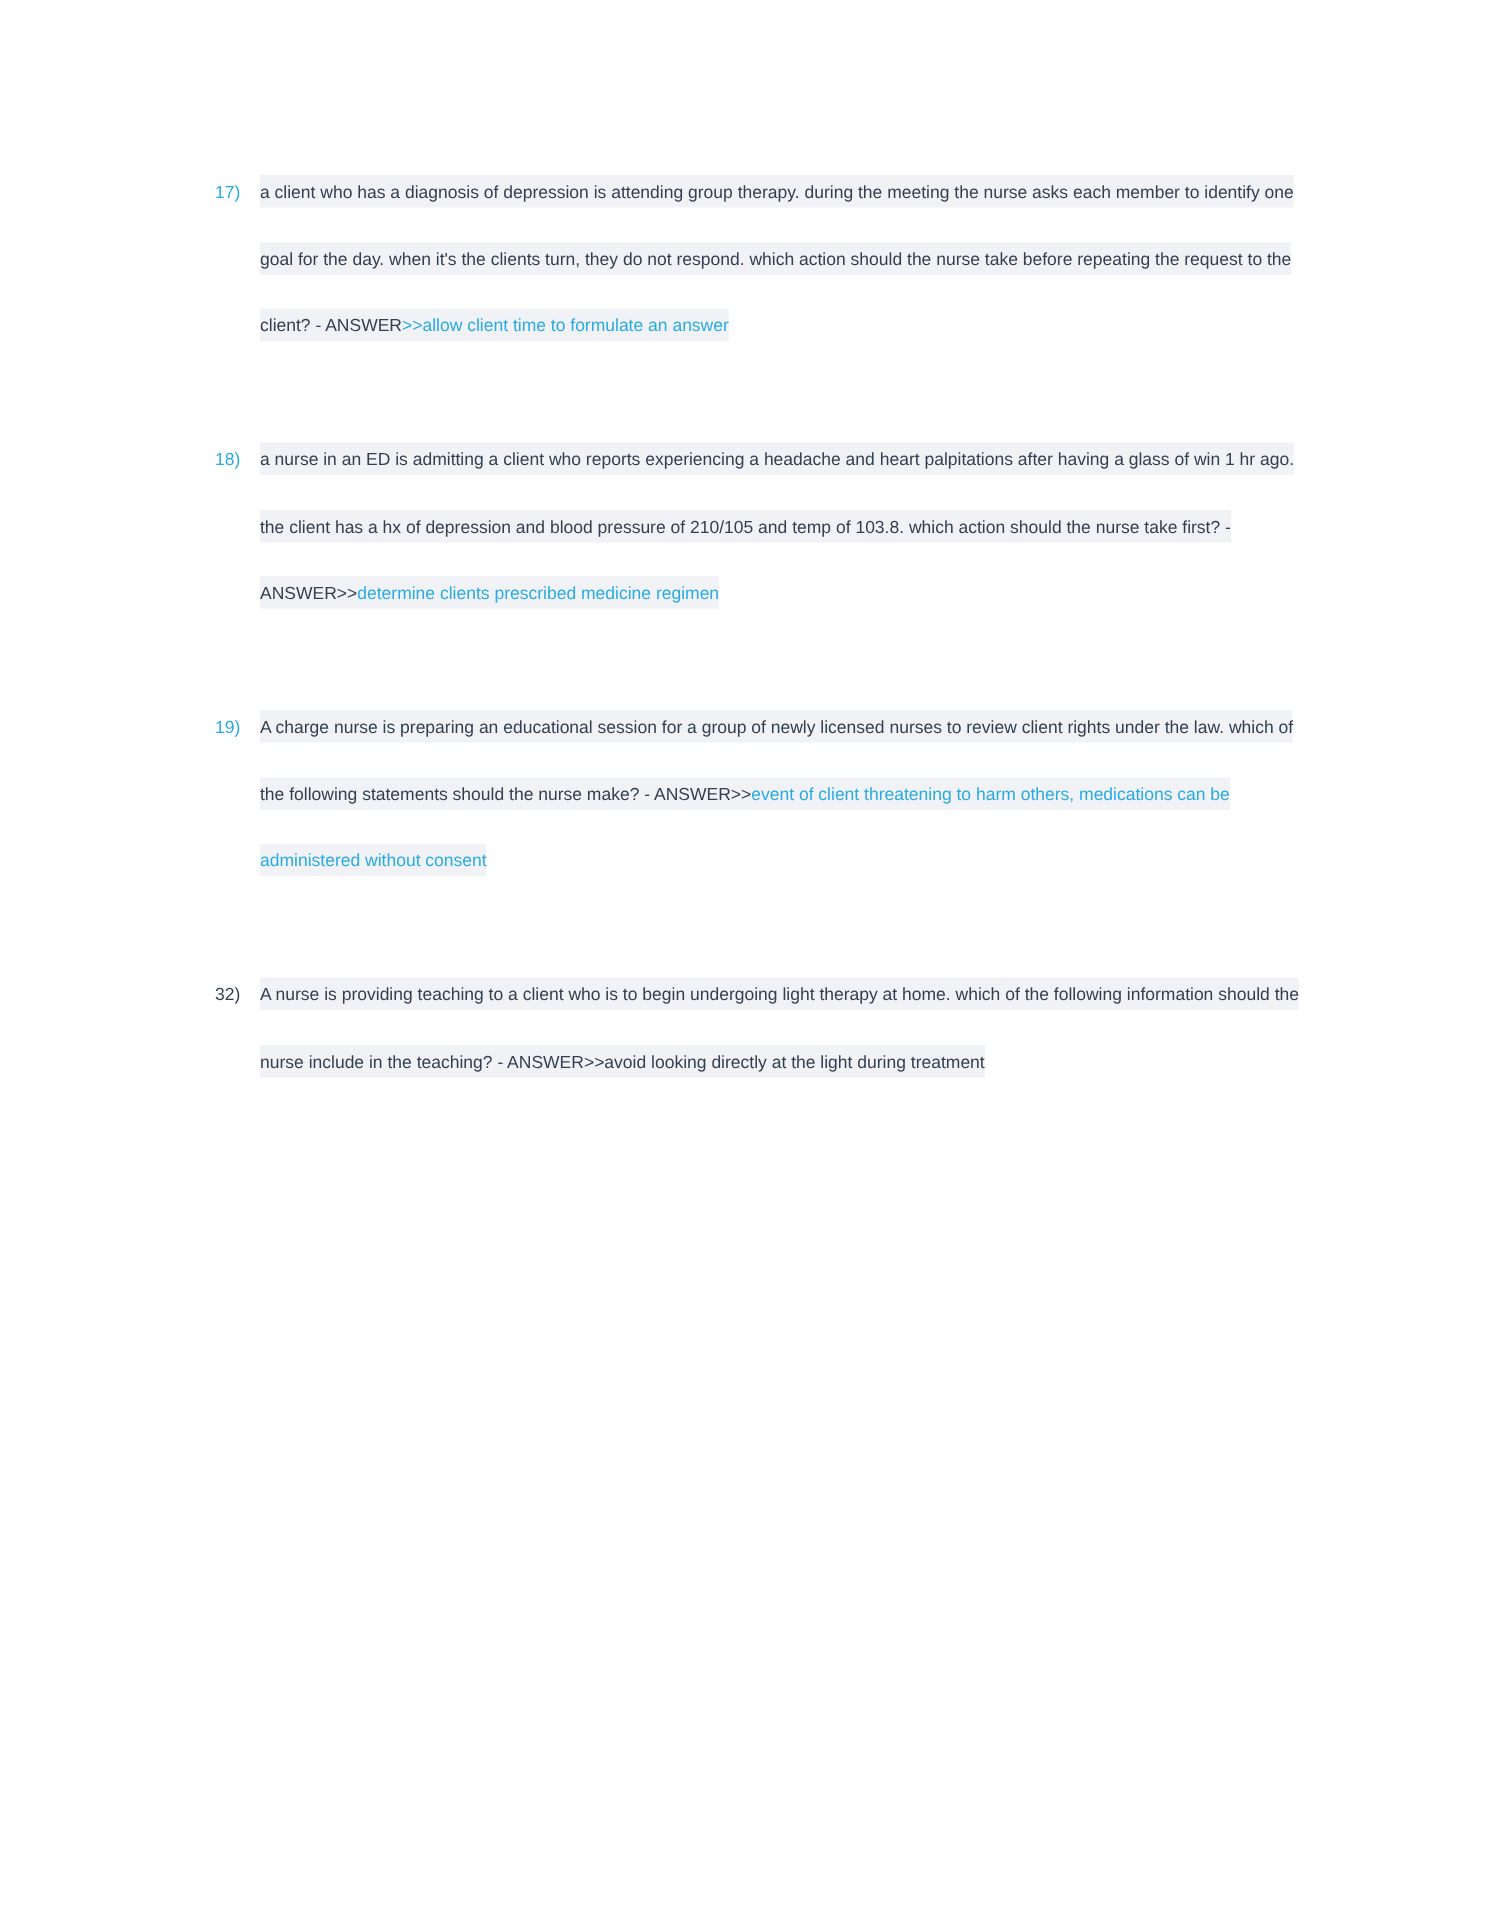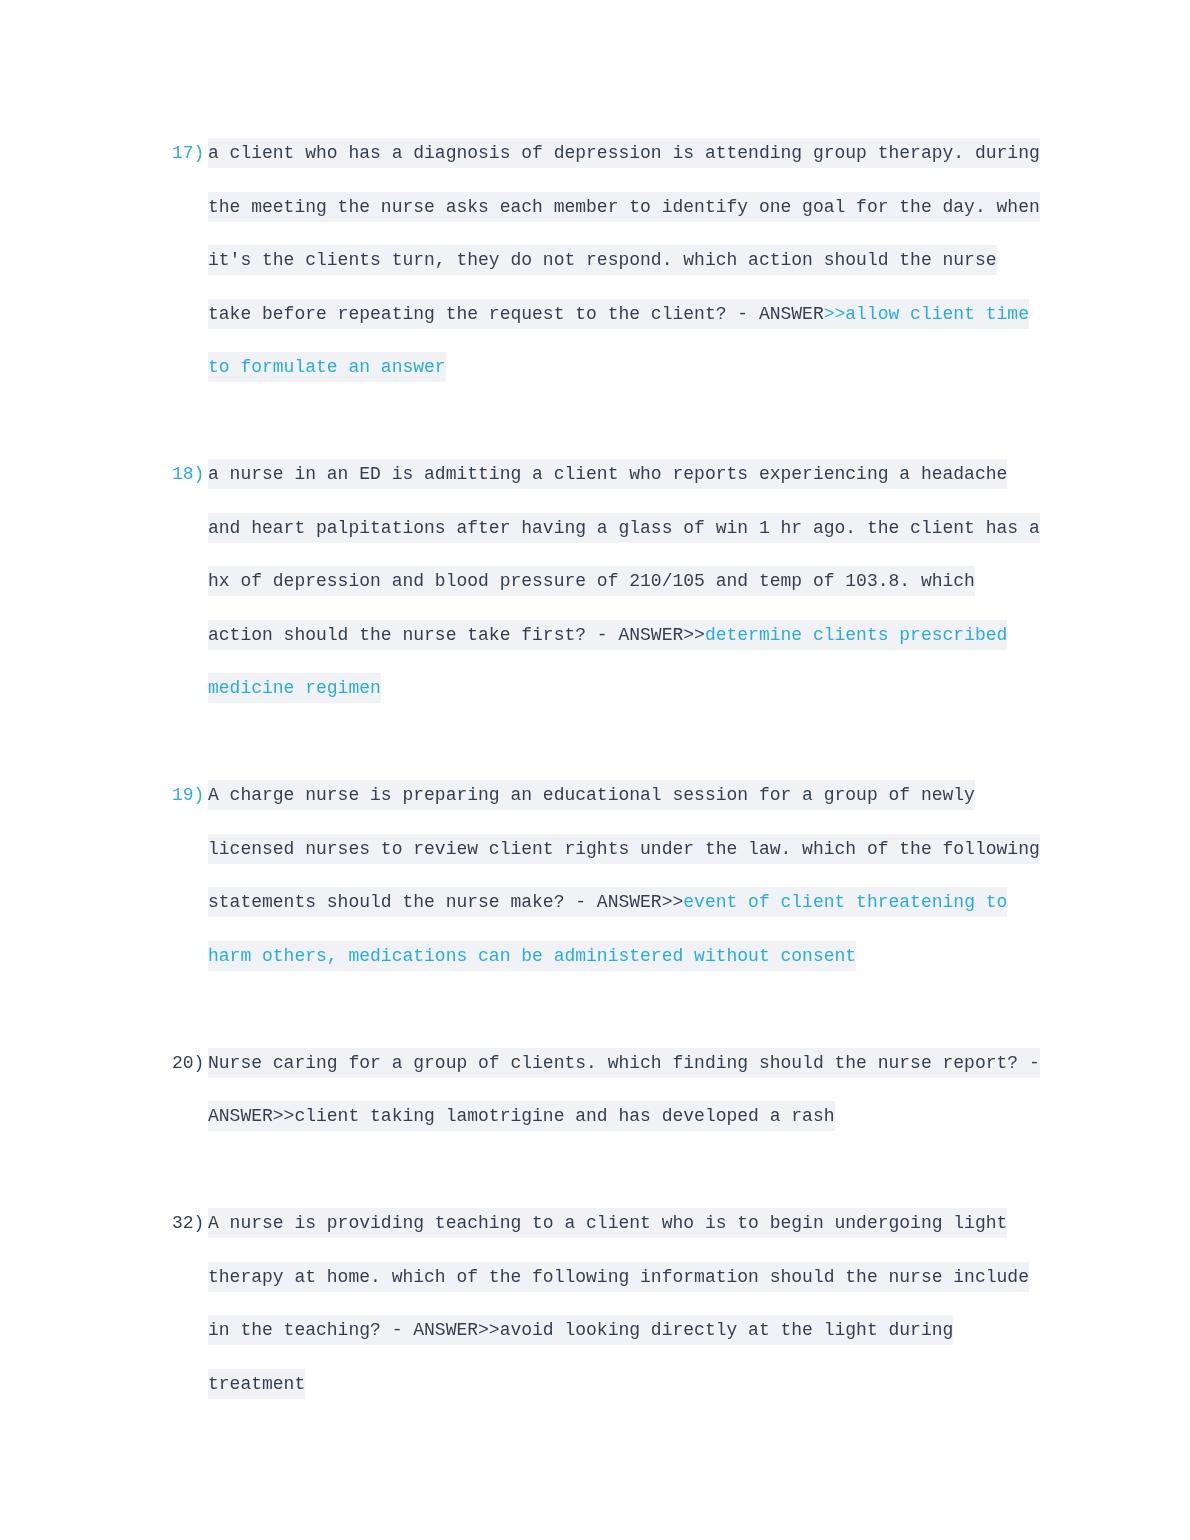--- a/index.html
+++ b/index.html
@@ -14,27 +14,26 @@
     background: var(--page-bg, #ffffff);
     font-family: "Liberation Sans", sans-serif;
     overflow: hidden;
   }
   .content {
     box-sizing: content-box;
     padding: 127px 0 0 208px;
     width: 840px;
   }
   .item {
-    font-size: 18px;
+    font-size: 14px;
     line-height: 53.5px;
     color: var(--text, #333F50);
     margin: 0 0 53.5px 0;
     text-indent: -36px;
     text-align: left;
-    font-family: Liberation Mono, monospace;
   }
   .num {
     display: inline-block;
     width: 36px;
     text-indent: 0;
     white-space: nowrap;
   }
   .num.accent { color: var(--accent, #29ABE2); }
   .num.dark   { color: var(--text, #333F50); }
   .hl {
@@ -50,17 +49,16 @@
 <body>
 
 <div class="page">
   <div class="content">
   <div class="item"><span class="num accent">17)</span><span class="hl"><span class="seg dark">a client who has a diagnosis of depression is attending group therapy. during the meeting the nurse asks each member to identify one goal for the day. when it's the clients turn, they do not respond. which action should the nurse take before repeating the request to the client? - ANSWER</span><span class="seg accent">&gt;&gt;allow client time to formulate an answer</span></span></div>
 
   <div class="item"><span class="num accent">18)</span><span class="hl"><span class="seg dark">a nurse in an ED is admitting a client who reports experiencing a headache and heart palpitations after having a glass of win 1 hr ago. the client has a hx of depression and blood pressure of 210/105 and temp of 103.8. which action should the nurse take first? - ANSWER&gt;&gt;</span><span class="seg accent">determine clients prescribed medicine regimen</span></span></div>
 
   <div class="item"><span class="num accent">19)</span><span class="hl"><span class="seg dark">A charge nurse is preparing an educational session for a group of newly licensed nurses to review client rights under the law. which of the following statements should the nurse make? - ANSWER&gt;&gt;</span><span class="seg accent">event of client threatening to harm others, medications can be administered without consent</span></span></div>
 
-  <div class="item"><span class="num dark">20)</span><span class="hl"><span class="seg dark">Nurse caring for a group of clients. which finding should the nurse report? - ANSWER&gt;&gt;client taking lamotrigine and has developed a rash</span></span></div>
 
   <div class="item"><span class="num dark">32)</span><span class="hl"><span class="seg dark">A nurse is providing teaching to a client who is to begin undergoing light therapy at home. which of the following information should the nurse include in the teaching? - ANSWER&gt;&gt;avoid looking directly at the light during treatment</span></span></div>
 </div>
 </div>
 
 </body></html>

